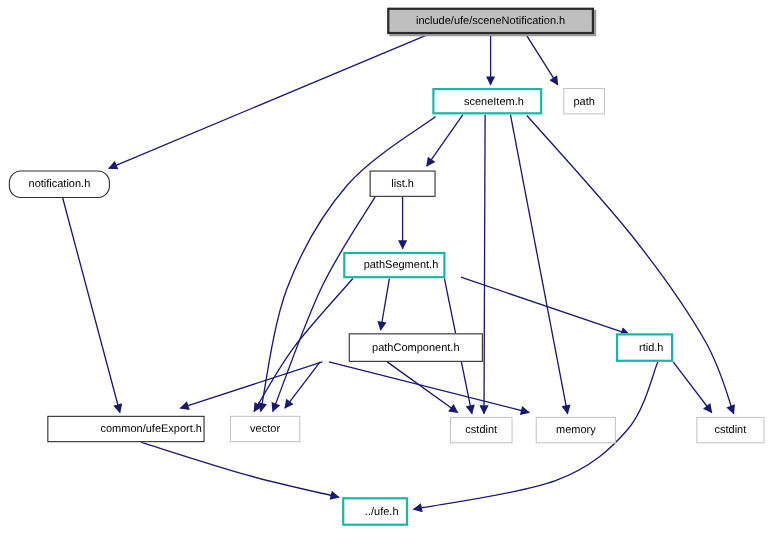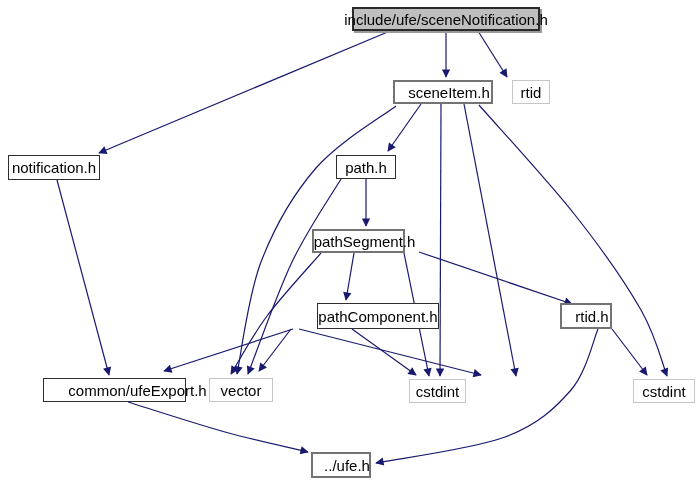--- a/index.html
+++ b/index.html
@@ -3,32 +3,32 @@
 <meta charset="utf-8">
 <style>
   html,body{margin:0;padding:0;background:#ffffff;}
   #canvas{
     position:relative;width:699px;height:485px;background:#ffffff;
     font-family:"Liberation Sans", sans-serif;overflow:hidden;
   }
   #edges{position:absolute;left:0;top:0;width:699px;height:485px;}
   .node{
     position:absolute;display:flex;align-items:center;justify-content:center;
-    background:#ffffff;color:#000000;font-size:15px;white-space:nowrap;
+    background:#ffffff;color:#000000;font-size:10px;white-space:nowrap;
     box-sizing:border-box;z-index:2;
   }
   .node.plain{border:1px solid #2e2e2e;}
-  .node.bold{border:2px solid #737373;padding-left:12px;}
+  .node.bold{border:2px solid #14b8a6;padding-left:12px;}
   .node.leaf{border:1px solid #c6c6c6;}
   .node.current{border:2px solid #2a2a2a;background:#bfbfbf;box-shadow:2px 2px 0 #9a9a9a;}
   
   #n-sceneNotification{left:352px;top:7px;width:188px;height:24px;}
   #n-sceneItem{left:393px;top:80px;width:100px;height:24px;}
   #n-list{left:512px;top:80px;width:38px;height:24px;}
-  #n-notification{left:8px;top:155px;width:92px;height:25px;}
+  #n-notification{left:8px;top:155px;width:92px;height:25px;border-radius:11px;}
   #n-path{left:336px;top:155px;width:60px;height:24px;}
   #n-pathSegment{left:312px;top:229px;width:93px;height:24px;}
   #n-pathComponent{left:277px;top:303px;width:122px;height:26px;margin-left:40px;}
   #n-rtid{left:560px;top:303px;width:52px;height:26px;}
   #n-ufeExport{left:43px;top:378px;width:143px;height:24px;padding-left:46px;}
   #n-vector{left:209px;top:378px;width:64px;height:24px;}
   #n-string{left:409px;top:379px;width:57px;height:24px;}
   #n-memory{left:487px;top:379px;width:73px;height:24px;}
   #n-cstdint{left:633px;top:379px;width:62px;height:24px;}
   #n-ufe{left:311px;top:452px;width:60px;height:26px;}
@@ -64,24 +64,25 @@
         <path d="M352,329 L416,375" fill="none" stroke="#191970" stroke-width="1.2" marker-end="url(#arrow)"></path>
         <path d="M299,329 L481,375" fill="none" stroke="#191970" stroke-width="1.2" marker-end="url(#arrow)"></path>
         <path d="M612,329 L647,375" fill="none" stroke="#191970" stroke-width="1.2" marker-end="url(#arrow)"></path>
         <path d="M598,329 C593.5,339.1666666666667 586.5,372 571,390 C555.5,408 537.5,424.8333333333333 505,437 C472.5,449.1666666666667 397.5,458.6666666666667 376,463" fill="none" stroke="#191970" stroke-width="1.2" marker-end="url(#arrow)"></path>
         <path d="M128,402 C144.16666666666666,407 195,423.6666666666667 225,432 C255,440.3333333333333 294.1666666666667,448.6666666666667 308,452" fill="none" stroke="#191970" stroke-width="1.2" marker-end="url(#arrow)"></path>
       </g>
   </svg>
 
   <div class="node current" id="n-sceneNotification">include/ufe/sceneNotification.h</div>
   <div class="node bold" id="n-sceneItem">sceneItem.h</div>
-  <div class="node leaf" id="n-list">rtid</div>
+  <div class="node leaf" id="n-list">path</div>
   <div class="node plain" id="n-notification">notification.h</div>
-  <div class="node plain" id="n-path">path.h</div>
+  <div class="node plain" id="n-path">list.h</div>
   <div class="node bold" id="n-pathSegment">pathSegment.h</div>
   <div class="node plain" id="n-pathComponent">pathComponent.h</div>
   <div class="node bold" id="n-rtid">rtid.h</div>
   <div class="node plain" id="n-ufeExport">common/ufeExport.h</div>
   <div class="node leaf" id="n-vector">vector</div>
   <div class="node leaf" id="n-string">cstdint</div>
+  <div class="node leaf" id="n-memory">memory</div>
   <div class="node leaf" id="n-cstdint">cstdint</div>
   <div class="node bold" id="n-ufe">../ufe.h</div>
 </div>
 
 </body></html>

